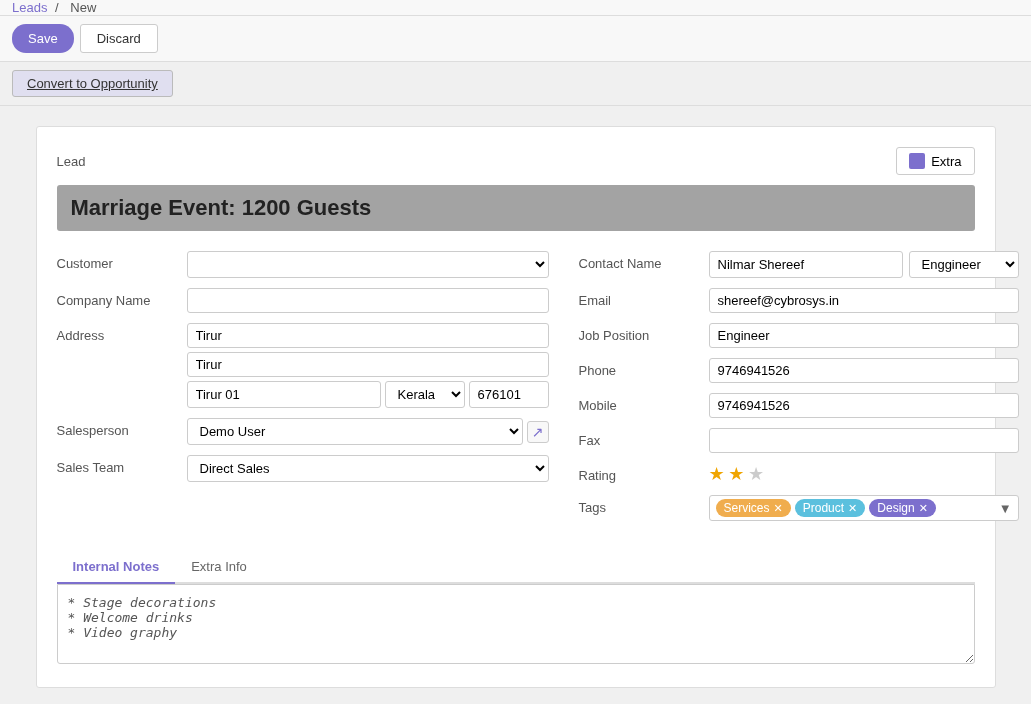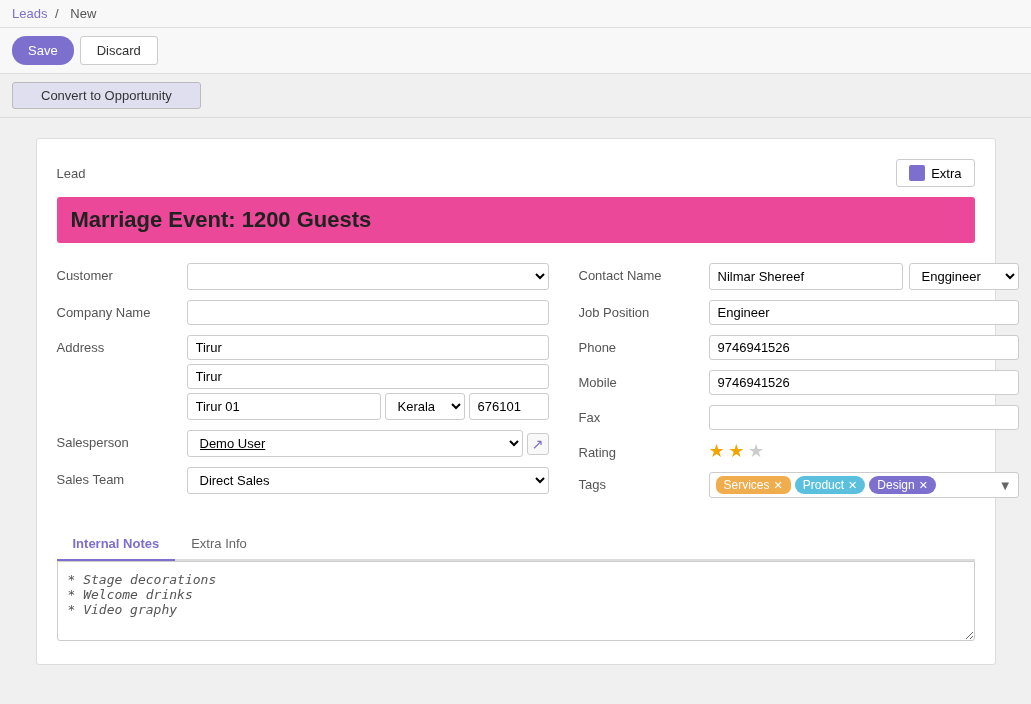--- a/index.html
+++ b/index.html
@@ -1,21 +1,21 @@
 <!DOCTYPE html>
 <html><head>
   <meta charset="utf-8">
   <style>
     * { box-sizing: border-box; margin: 0; padding: 0; }
     body { font-family: Arial, sans-serif; font-size: 13px; background: #f0f0f0; color: #333; }
 
     
     .breadcrumb-bar {
       background: #f8f8f8;
-      padding: 6px 12px;
+      padding: 0 12px;
       border-bottom: 1px solid #ddd;
       font-size: 13px;
     }
     .breadcrumb-bar a { color: #7c6fcd; text-decoration: none; }
     .breadcrumb-bar span { color: #555; margin: 0 4px; }
 
     
     .action-bar {
       background: #f8f8f8;
       padding: 8px 12px;
@@ -45,24 +45,25 @@
     
     .convert-bar {
       background: #f0f0f0;
       padding: 8px 12px;
       border-bottom: 1px solid #ddd;
     }
     .btn-convert {
       background: #e0dff0;
       color: #333;
       border: 1px solid #bbb;
-      padding: 5px 28px;
-      border-radius: 3px;
-      cursor: pointer;
-      font-size: 13px;
+      padding: 5px 14px;
+      border-radius: 3px;
+      cursor: pointer;
+      font-size: 13px;
+      text-decoration: underline;
     }
 
     
     .main-content {
       padding: 20px;
       background: #f0f0f0;
     }
     .form-card {
       background: #fff;
       border: 1px solid #ddd;
@@ -94,21 +95,21 @@
     .status-icon {
       width: 16px;
       height: 16px;
       background: #7c6fcd;
       border-radius: 2px;
       display: inline-block;
     }
 
     
     .lead-title {
-      background: #ec4899;
+      background: #a3a3a3;
       color: #222;
       font-size: 22px;
       font-weight: bold;
       padding: 10px 14px;
       border-radius: 3px;
       margin-bottom: 20px;
     }
 
     
     .form-columns {
@@ -148,21 +149,21 @@
     .addr-state { width: 90px; }
     .addr-zip { width: 70px; }
 
     
     .contact-name-row { display: flex; gap: 6px; flex: 1; }
     .contact-first { flex: 1; }
     .contact-title { width: 110px; }
 
     
     .salesperson-row { display: flex; gap: 4px; align-items: center; flex: 1; }
-    .salesperson-select { flex: 1; text-decoration: underline; }
+    .salesperson-select { flex: 1; }
     .ext-link-icon {
       width: 22px;
       height: 22px;
       display: flex;
       align-items: center;
       justify-content: center;
       color: #7c6fcd;
       cursor: pointer;
       font-size: 14px;
       border: 1px solid #ccc;
@@ -189,21 +190,21 @@
       position: relative;
     }
     .tag {
       display: flex;
       align-items: center;
       padding: 2px 8px;
       border-radius: 10px;
       font-size: 12px;
       gap: 4px;
     }
-    .tag-services { background: #f0ad4e; color: #fff; border-radius: 7px; }
+    .tag-services { background: #f0ad4e; color: #fff; }
     .tag-product { background: #5bc0de; color: #fff; }
     .tag-design { background: #7c6fcd; color: #fff; }
     .tag-x { cursor: pointer; font-size: 11px; }
     .tags-dropdown-icon { margin-left: auto; color: #666; cursor: pointer; }
 
     
     .tabs-bar {
       display: flex;
       border-bottom: 2px solid #ddd;
       margin-bottom: 0;
@@ -324,20 +325,24 @@
         <div class="form-group">
           <label class="form-label">Contact Name</label>
           <div class="contact-name-row">
             <input type="text" class="form-input contact-first" value="Nilmar Shereef" style="">
             <select class="form-input contact-title">
               <option>Enggineer</option>
             </select>
           </div>
         </div>
 
+        <div class="form-group">
+          <label class="form-label">Email</label>
+          <input type="text" class="form-input" value="shereef@cybrosys.in" style="">
+        </div>
 
         <div class="form-group">
           <label class="form-label">Job Position</label>
           <input type="text" class="form-input" value="Engineer" style="">
         </div>
 
         <div class="form-group">
           <label class="form-label">Phone</label>
           <input type="text" class="form-input" value="9746941526" style="">
         </div>

